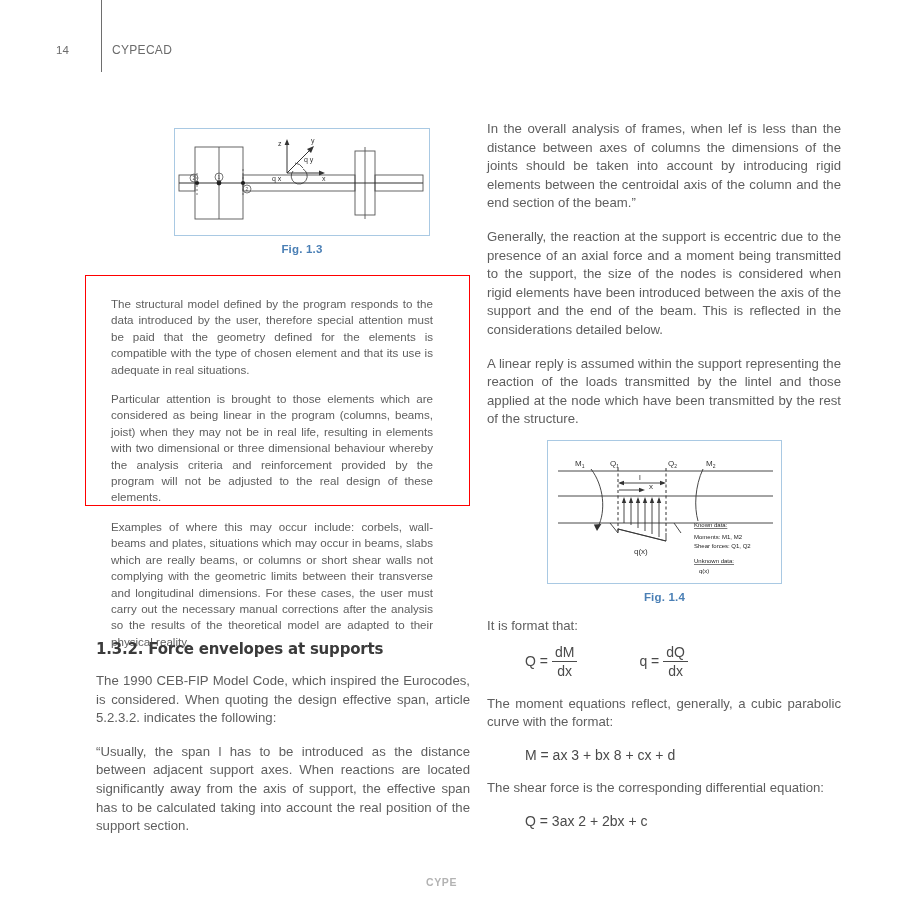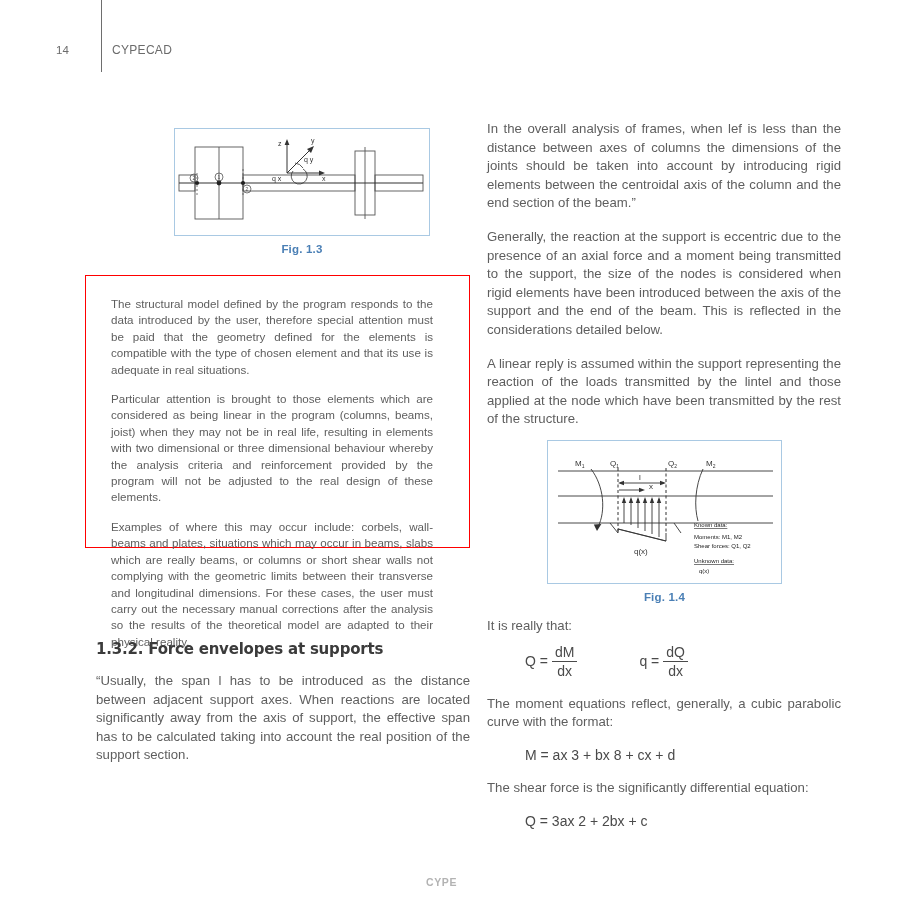--- a/index.html
+++ b/index.html
@@ -105,21 +105,21 @@
     width: 235px;
   }
   #figure-14-box { height: 144px; }
 
   
   #callout-box {
     position: absolute;
     left: 85px;
     top: 275px;
     width: 385px;
-    height: 273px;
+    height: 231px;
     border: 1.6px solid #ff0000;
     box-sizing: border-box;
     padding: 20px 36px 0 25px;
   }
   #callout-box p {
     margin: 0 0 13px 0;
     font-size: 11.6px;
     line-height: 16.4px;
     text-align: justify;
     color: #5e5e5e;
@@ -243,20 +243,21 @@
 </div>
 
 <div id="callout-box">
   <p>The structural model defined by the program responds to the data introduced by the user, therefore special attention must be paid that the geometry defined for the elements is compatible with the type of chosen element and that its use is adequate in real situations.</p>
   <p>Particular attention is brought to those elements which are considered as being linear in the program (columns, beams, joist) when they may not be in real life, resulting in elements with two dimensional or three dimensional behaviour whereby the analysis criteria and reinforcement provided by the program will not be adjusted to the real design of these elements.</p>
   <p>Examples of where this may occur include: corbels, wall-beams and plates, situations which may occur in beams, slabs which are really beams, or columns or short shear walls not complying with the geometric limits between their transverse and longitudinal dimensions. For these cases, the user must carry out the necessary manual corrections after the analysis so the results of the theoretical model are adapted to their physical reality.</p>
 </div>
 
 <div id="col-left" style="top:640px;">
   <h2 class="section-heading">1.3.2. Force envelopes at supports</h2>
+  <p class="body">The 1990 CEB-FIP Model Code, which inspired the Eurocodes, is considered. When quoting the design effective span, article 5.2.3.2. indicates the following:</p>
   <p class="body">“Usually, the span l has to be introduced as the distance between adjacent support axes. When reactions are located significantly away from the axis of support, the effective span has to be calculated taking into account the real position of the support section.</p>
 </div>
 
 <div id="col-right">
   <p class="body">In the overall analysis of frames, when lef is less than the distance between axes of columns the dimensions of the joints should be taken into account by introducing rigid elements between the centroidal axis of the column and the end section of the beam.”</p>
   <p class="body">Generally, the reaction at the support is eccentric due to the presence of an axial force and a moment being transmitted to the support, the size of the nodes is considered when rigid elements have been introduced between the axis of the support and the end of the beam. This is reflected in the considerations detailed below.</p>
   <p class="body">A linear reply is assumed  within the support representing the reaction of the loads transmitted by the lintel and those applied at the node which have been transmitted by the rest of the structure.</p>
 </div>
 
 <div id="figure-14-wrap">
@@ -325,21 +326,21 @@
         <text x="146" y="107">Shear forces: Q1, Q2</text>
         <text x="146" y="122" text-decoration="underline">Unknown data:</text>
         <text x="151" y="132">q(x)</text>
       </g>
     </svg>
   </div>
   <div class="figure-caption">Fig. 1.4</div>
 </div>
 
 <div style="position:absolute; left:487px; top:617px; width:354px;">
-  <p class="body" style="margin-bottom:4px;">It is really that:</p>
+  <p class="body" style="margin-bottom:4px;">It is format that:</p>
 
   <div class="eq-row">
     <span class="eq-block">
       <span>Q =</span>
       <span class="frac">
         <span class="num">dM</span>
         <span class="bar"></span>
         <span class="den">dx</span>
       </span>
     </span>
@@ -349,17 +350,17 @@
       <span class="frac">
         <span class="num">dQ</span>
         <span class="bar"></span>
         <span class="den">dx</span>
       </span>
     </span>
   </div>
 
   <p class="body">The moment equations reflect, generally, a cubic parabolic curve with the format:</p>
   <div class="eq-inline">M = ax 3 + bx 8 + cx + d</div>
-  <p class="body">The shear force is the significantly differential equation:</p>
+  <p class="body">The shear force is the corresponding differential equation:</p>
   <div class="eq-inline">Q = 3ax 2 + 2bx + c</div>
 </div>
 
 <div id="footer-brand">CYPE</div>
 
 </body></html>

